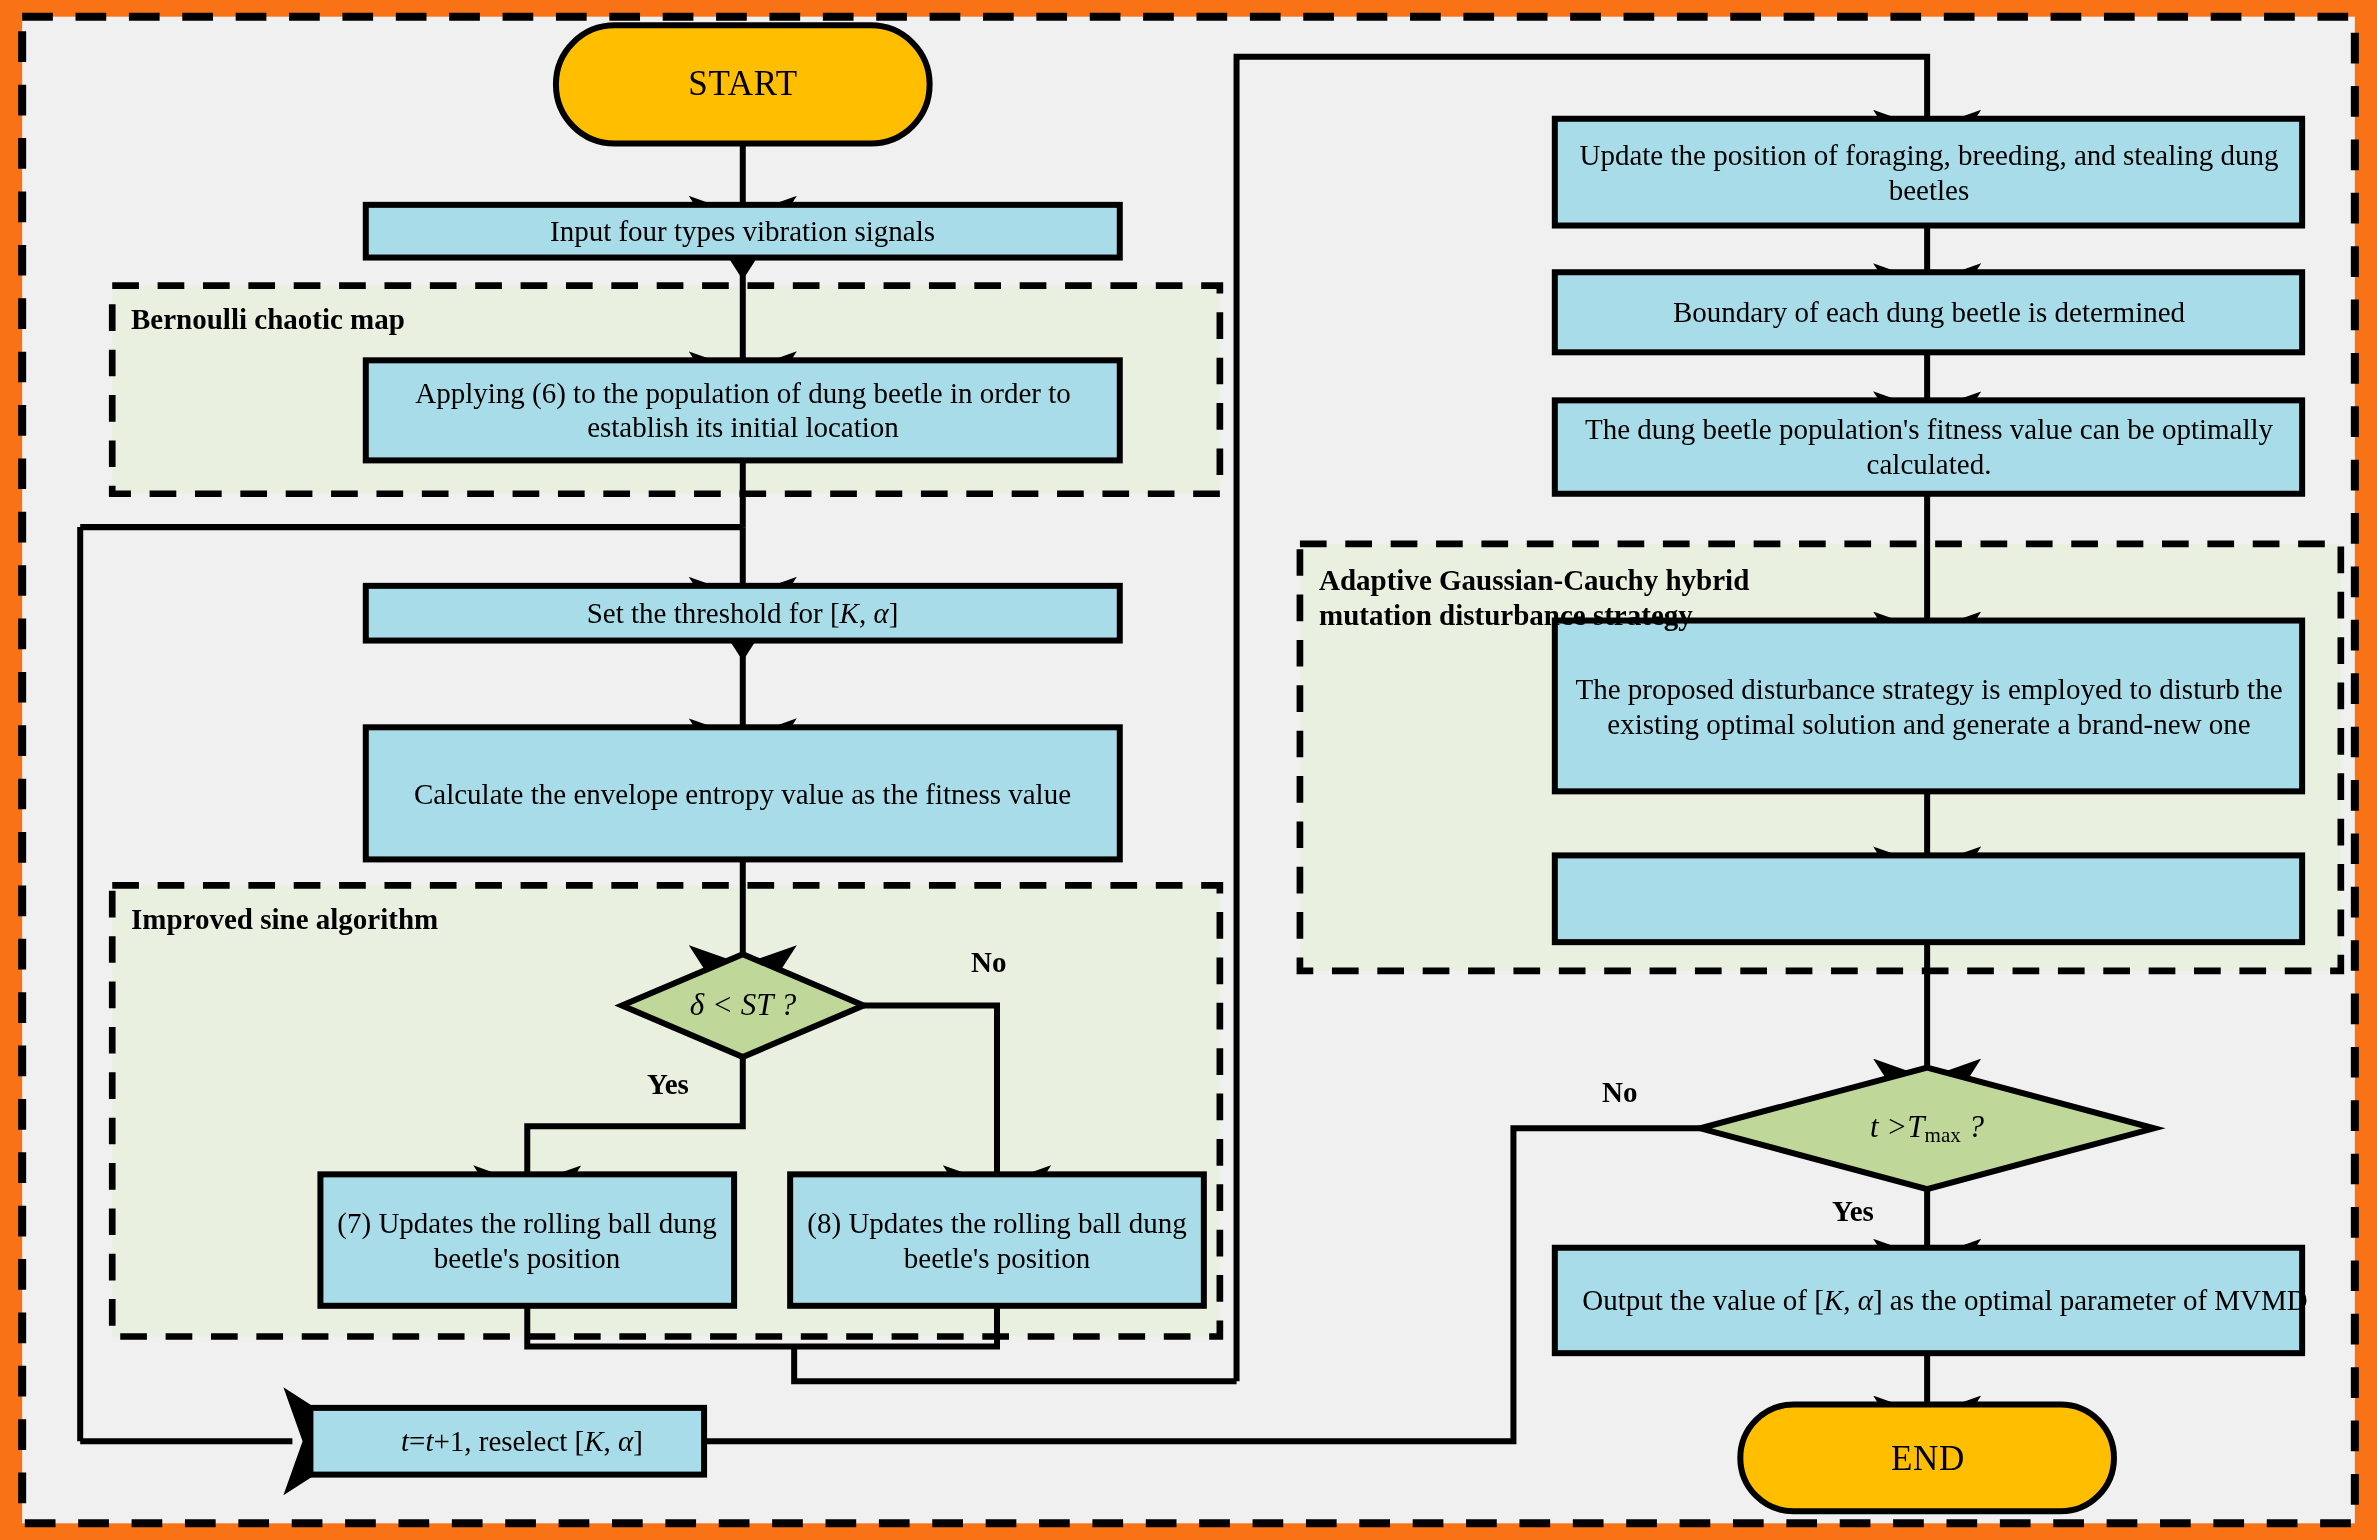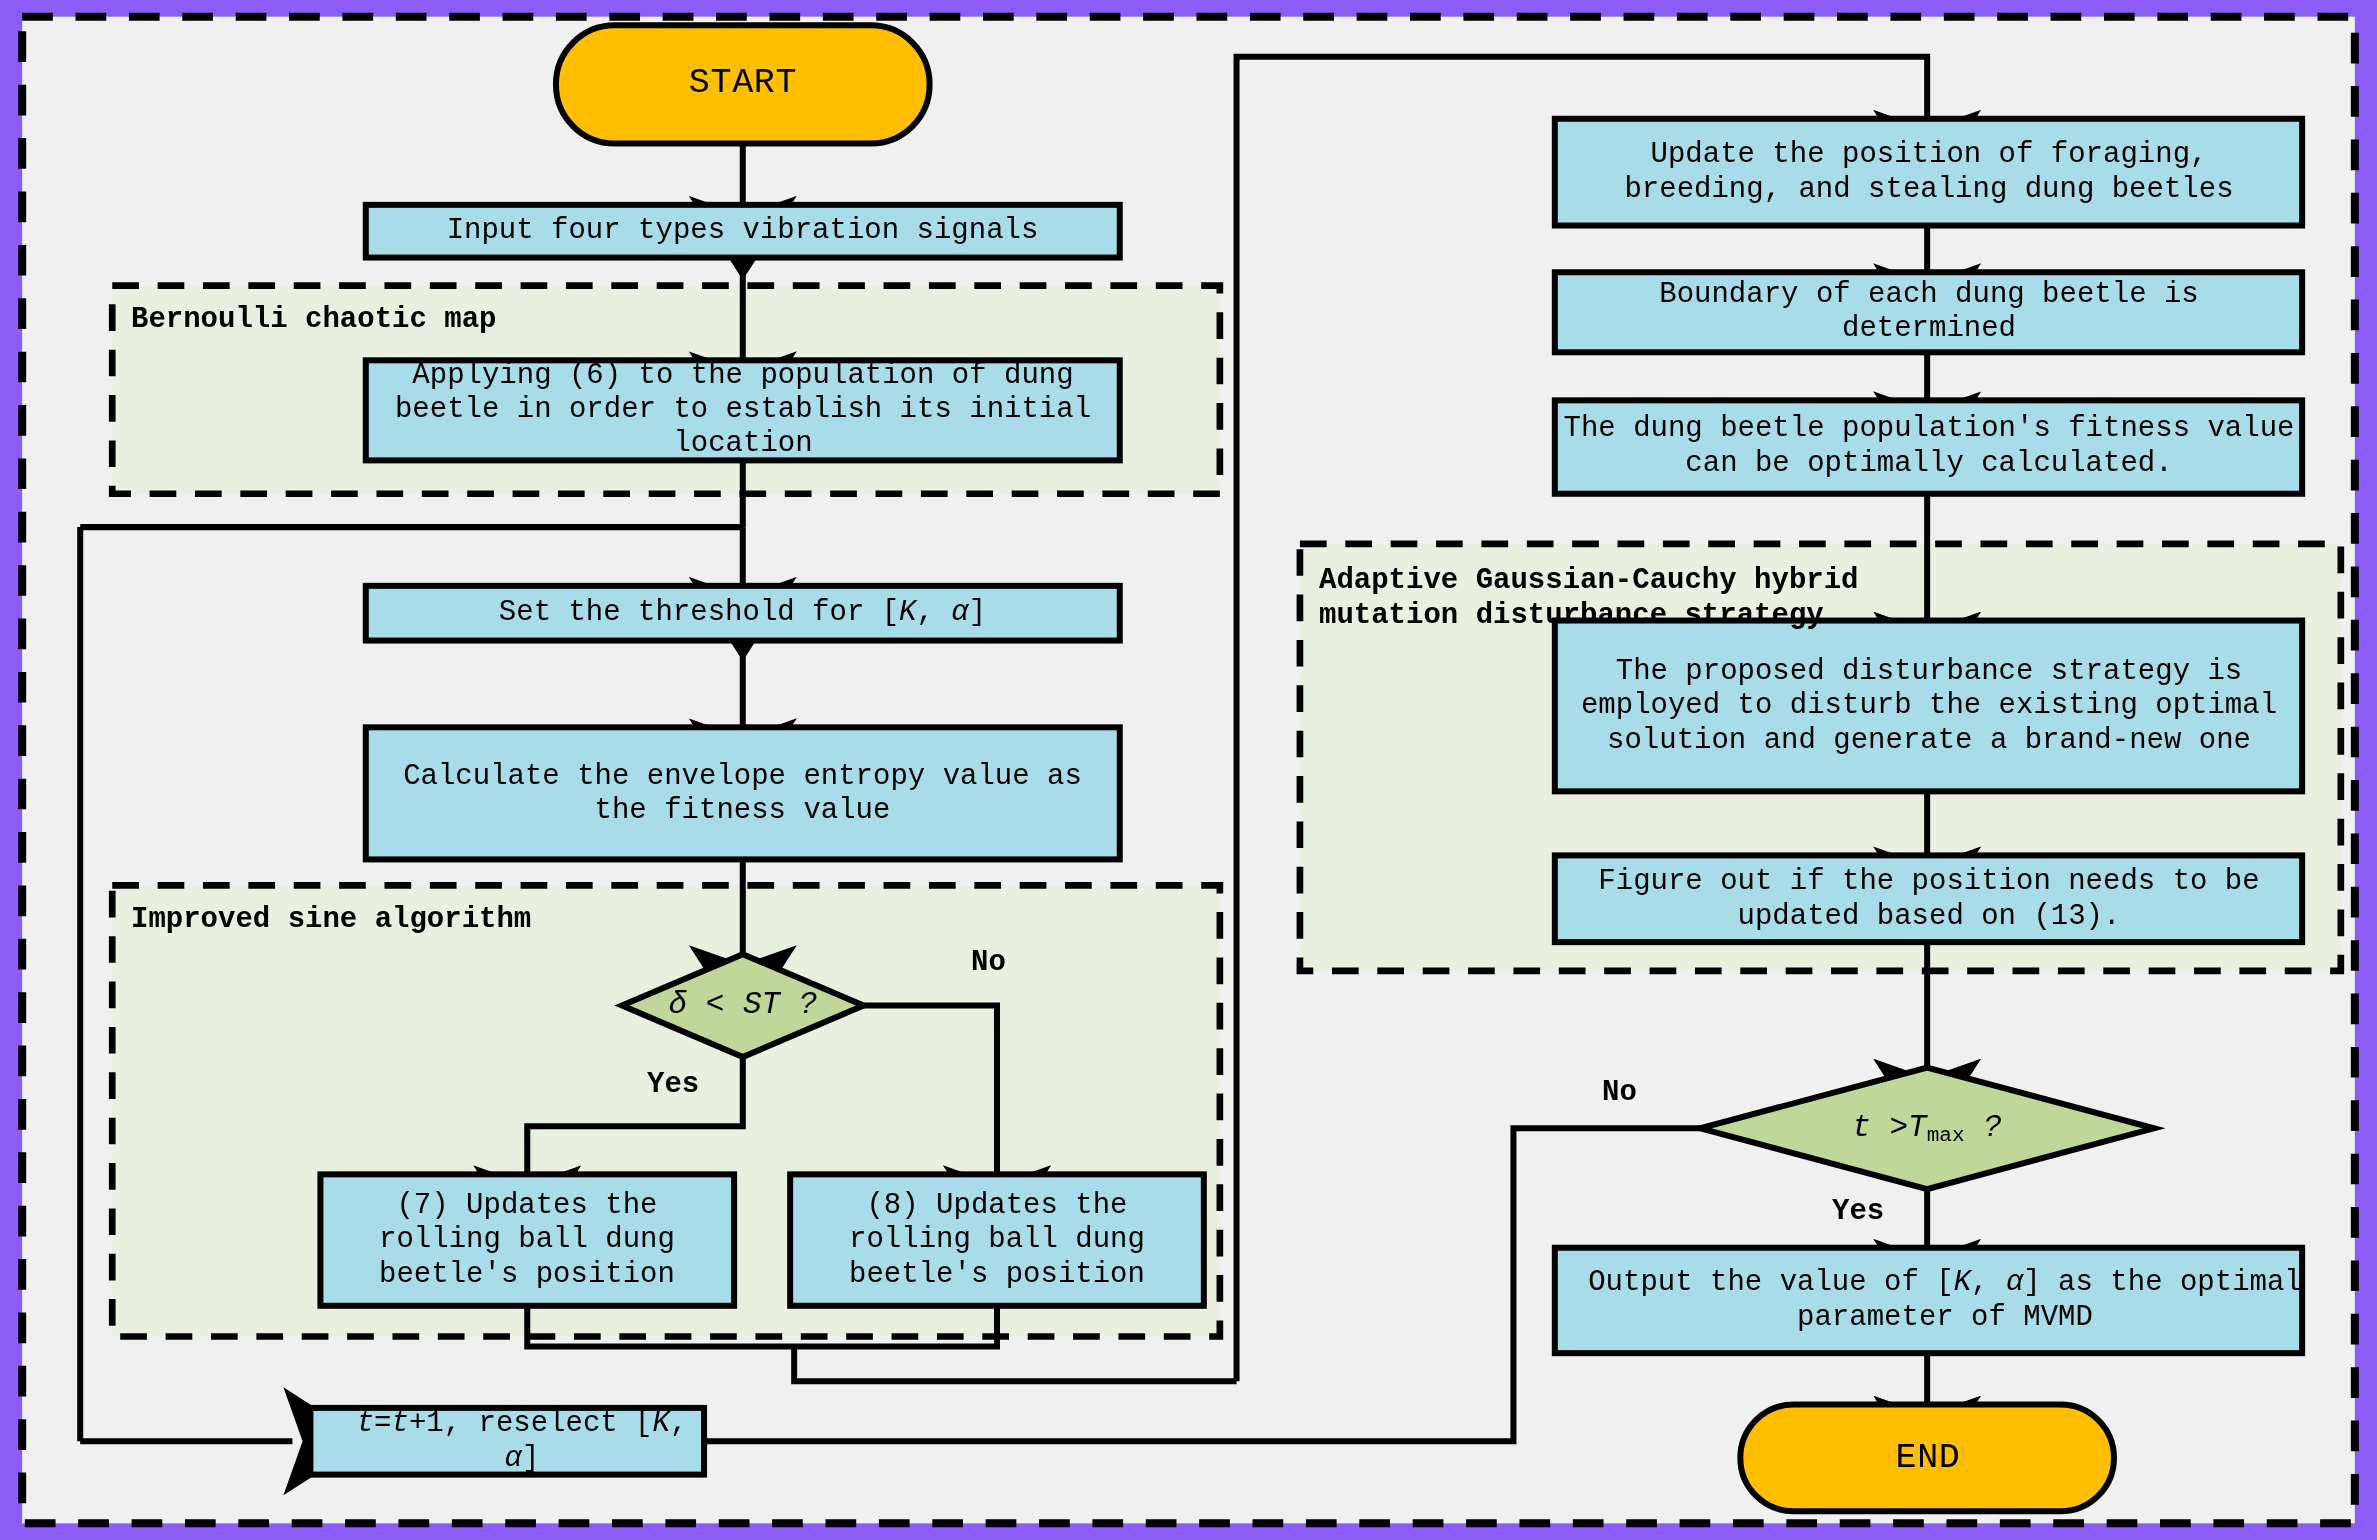--- a/index.html
+++ b/index.html
@@ -1,17 +1,17 @@
 <!DOCTYPE html>
 <html style="font-size:10.7px"><head>
 <meta charset="utf-8">
 <style>
   html,body{margin:0;padding:0;background:#ffffff;}
-  #root{position:relative;width:2377px;height:1540px;background:#8b5cf6;
-        font-family:Liberation Mono, monospace;}
+  #root{position:relative;width:2377px;height:1540px;background:#f97316;
+        font-family:Liberation Serif, serif;}
   svg{position:absolute;left:0;top:0;width:2377px;height:1540px;}
   .nodeText{position:absolute;display:flex;align-items:center;justify-content:center;
             text-align:center;line-height:1.18;color:#000;pointer-events:none;}
   .boxTxt{font-size:29px;}
   .termTxt{font-size:35px;letter-spacing:0.7px;}
   .diaTxt{font-size:31px;font-style:italic;}
   .grpLbl{position:absolute;font-weight:bold;font-size:29px;color:#000;line-height:1.22;text-align:left;}
   .edgeLbl{position:absolute;font-weight:bold;font-size:29px;color:#000;}
   .it{font-style:italic;}
   sub{font-size:0.68em;font-style:normal;vertical-align:-0.25em;}
@@ -140,21 +140,20 @@
     </div>
 
   <div class="nodeText boxTxt" style="left:1565px;top:119px;width:728px;height:107px;">Update the position of foraging, breeding, and stealing dung beetles</div>
 
   <div class="nodeText boxTxt" style="left:1565px;top:272px;width:728px;height:80px;">Boundary of each dung beetle is determined</div>
 
   <div class="nodeText boxTxt" style="left:1562px;top:400px;width:734px;height:93px;">The dung beetle population's fitness value can be optimally calculated.</div>
 
   <div class="nodeText boxTxt" style="left:1565px;top:621px;width:728px;height:171px;">The proposed disturbance strategy is employed to disturb the existing optimal solution and generate a brand-new one</div>
 
-  <div class="nodeText boxTxt" style="left:1565px;top:856px;width:728px;height:87px;">Figure out if the position needs to be updated based on (13).</div>
 
   <div class="nodeText diaTxt" style="left:1827px;top:1095px;width:200px;height:68px;">
       <span>
       <span class="it">t</span><span> &gt;</span><span class="it">T</span><sub>max</sub><span> ?</span>
   </span>
     </div>
 
   <div class="nodeText boxTxt" style="left:1581px;top:1248px;width:728px;height:105px;">
       <span>
       <span>Output the value of [</span><span class="it">K</span><span>, </span><span class="it">α</span><span>] as the optimal parameter of MVMD</span>

